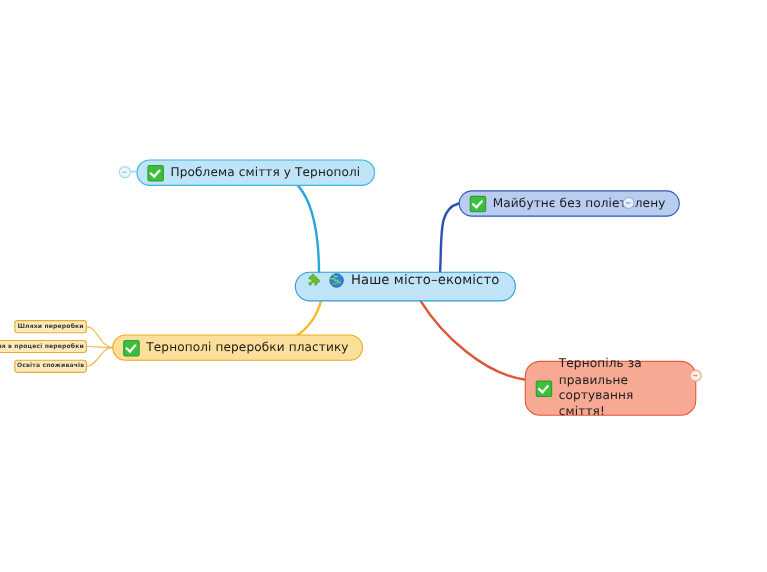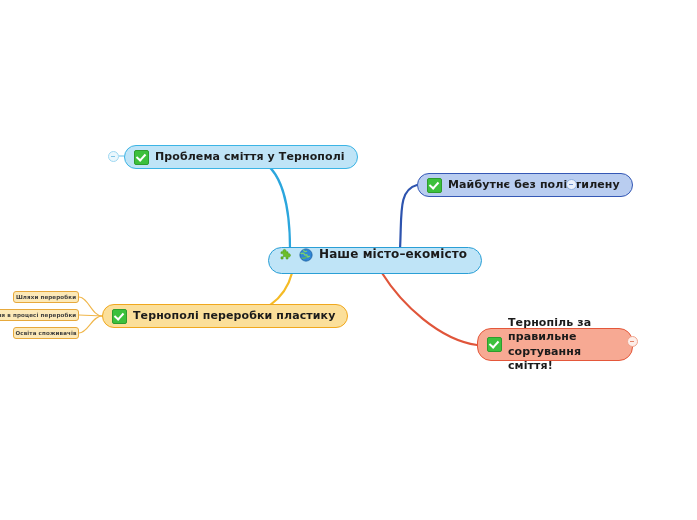--- a/index.html
+++ b/index.html
@@ -31,21 +31,21 @@
   .node {
     position: absolute;
     box-sizing: border-box;
     display: flex;
     align-items: center;
     gap: 6px;
     border-radius: 14px;
     border-style: solid;
     border-width: 1.5px;
     padding: 5px 12px 5px 9px;
-    font-weight: bold;
+    font-weight: normal;
     font-size: 11px;
     line-height: 1.25;
     color: #1b1b1b;
     letter-spacing: 0.1px;
     white-space: nowrap;
   }
   .node .label { display: block; }
 
   
   #node-root {
@@ -77,21 +77,21 @@
   #node-tech {
     left: 102px;
     top: 304px;
     height: 24px;
     background: #fbdf9a;
     border-color: #f0a81e;
   }
   #node-sorting {
     left: 477px;
     top: 328px;
-    height: 33px;
+    height: 50px;
     background: #f7a993;
     border-color: #e4573a;
     white-space: normal;
     align-items: center;
   }
   #node-sorting .label {
     white-space: normal;
     max-width: 112px;
     line-height: 1.3;
   }

